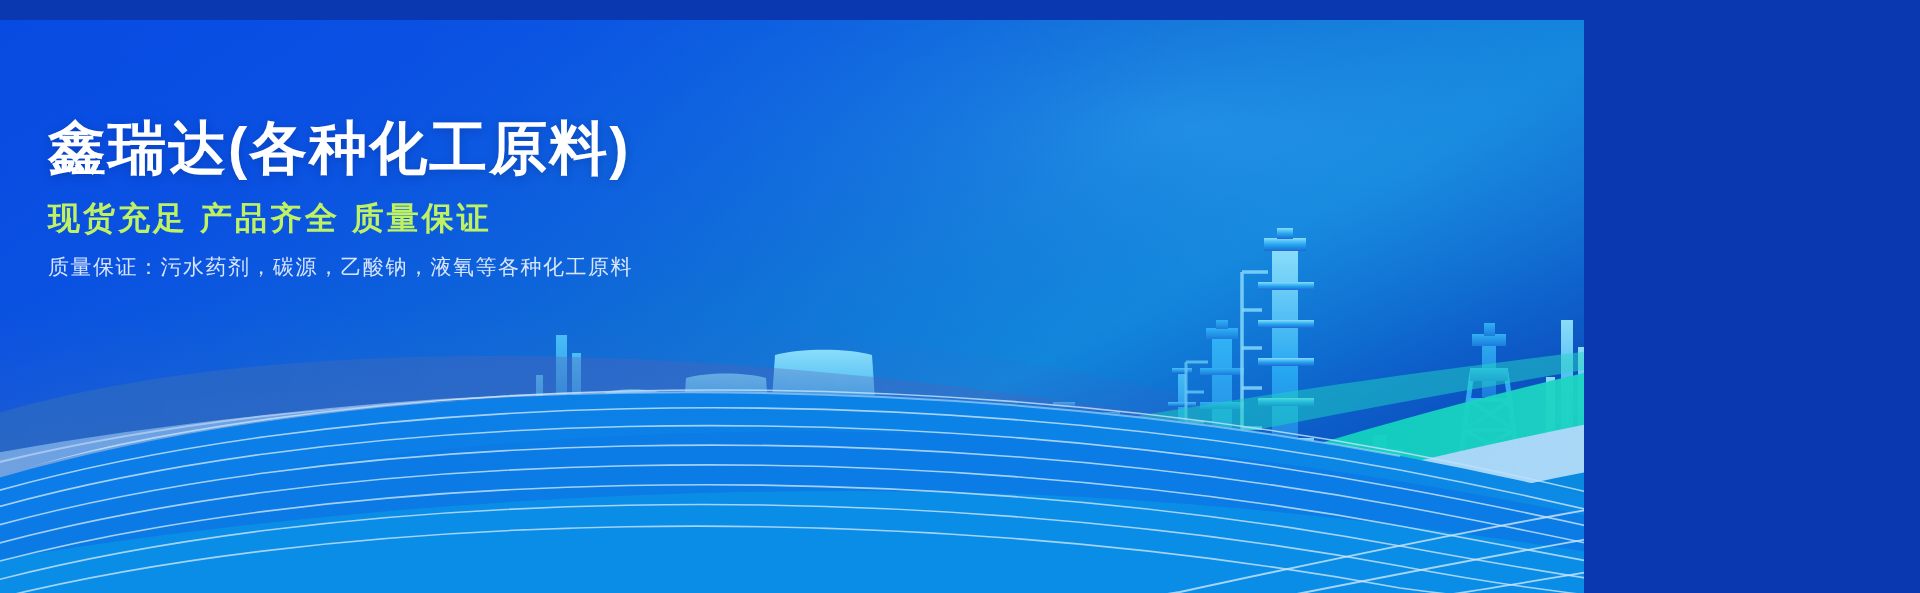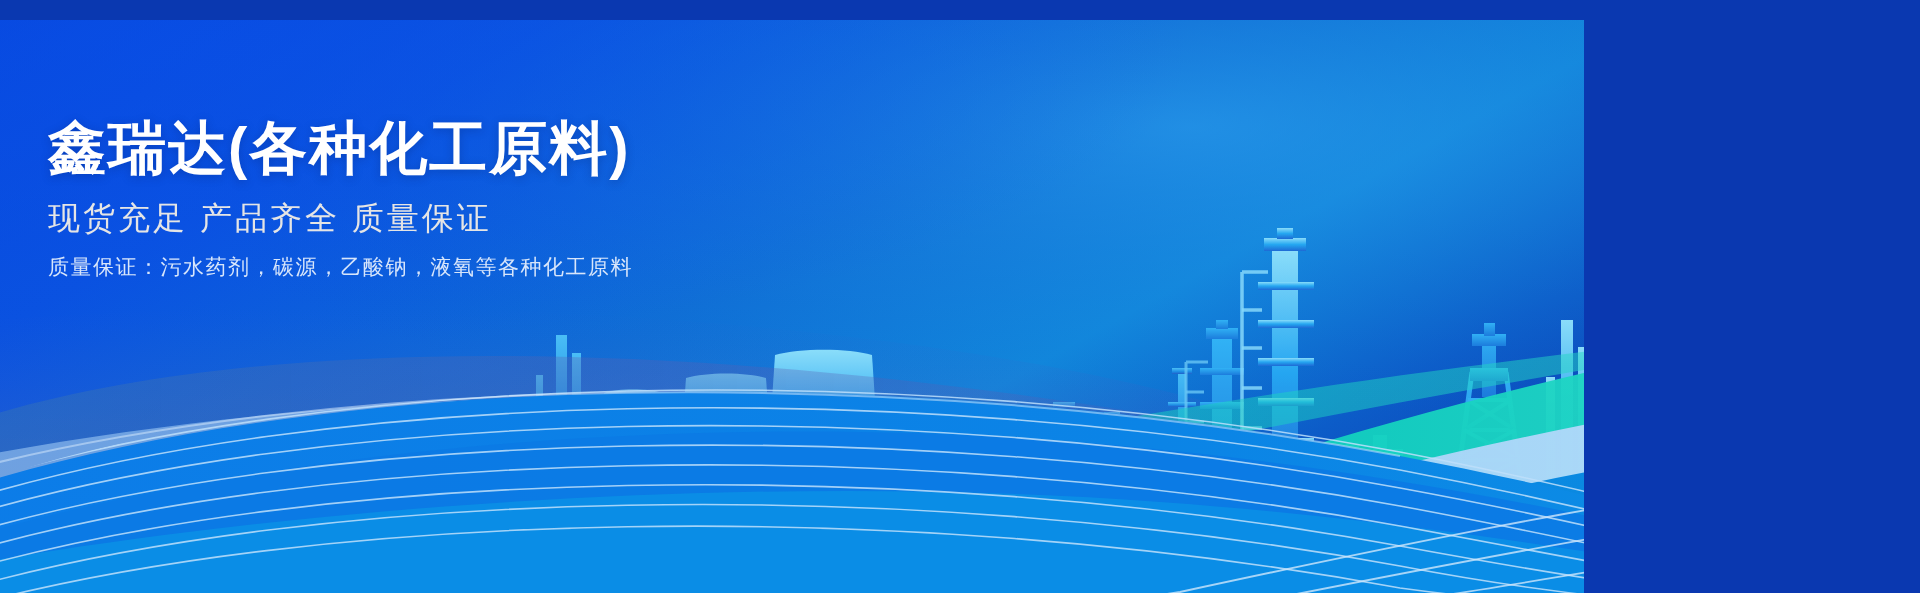--- a/index.html
+++ b/index.html
@@ -33,22 +33,22 @@
     font-weight:bold;
     color:#ffffff;
     letter-spacing:2px;
     white-space:nowrap;
     text-shadow:0 2px 10px rgba(2,28,92,.28);
   }
   .subtitle{
     margin:18px 0 0 0;
     font-size:32px;
     line-height:1.2;
-    font-weight:normal;
-    color:#e5e5e5;
+    font-weight:bold;
+    color:#bef264;
     letter-spacing:3px;
     white-space:nowrap;
   }
   .tagline{
     margin:16px 0 0 0;
     font-size:21px;
     line-height:1.3;
     font-weight:normal;
     color:#d8e6fb;
     letter-spacing:1.5px;

